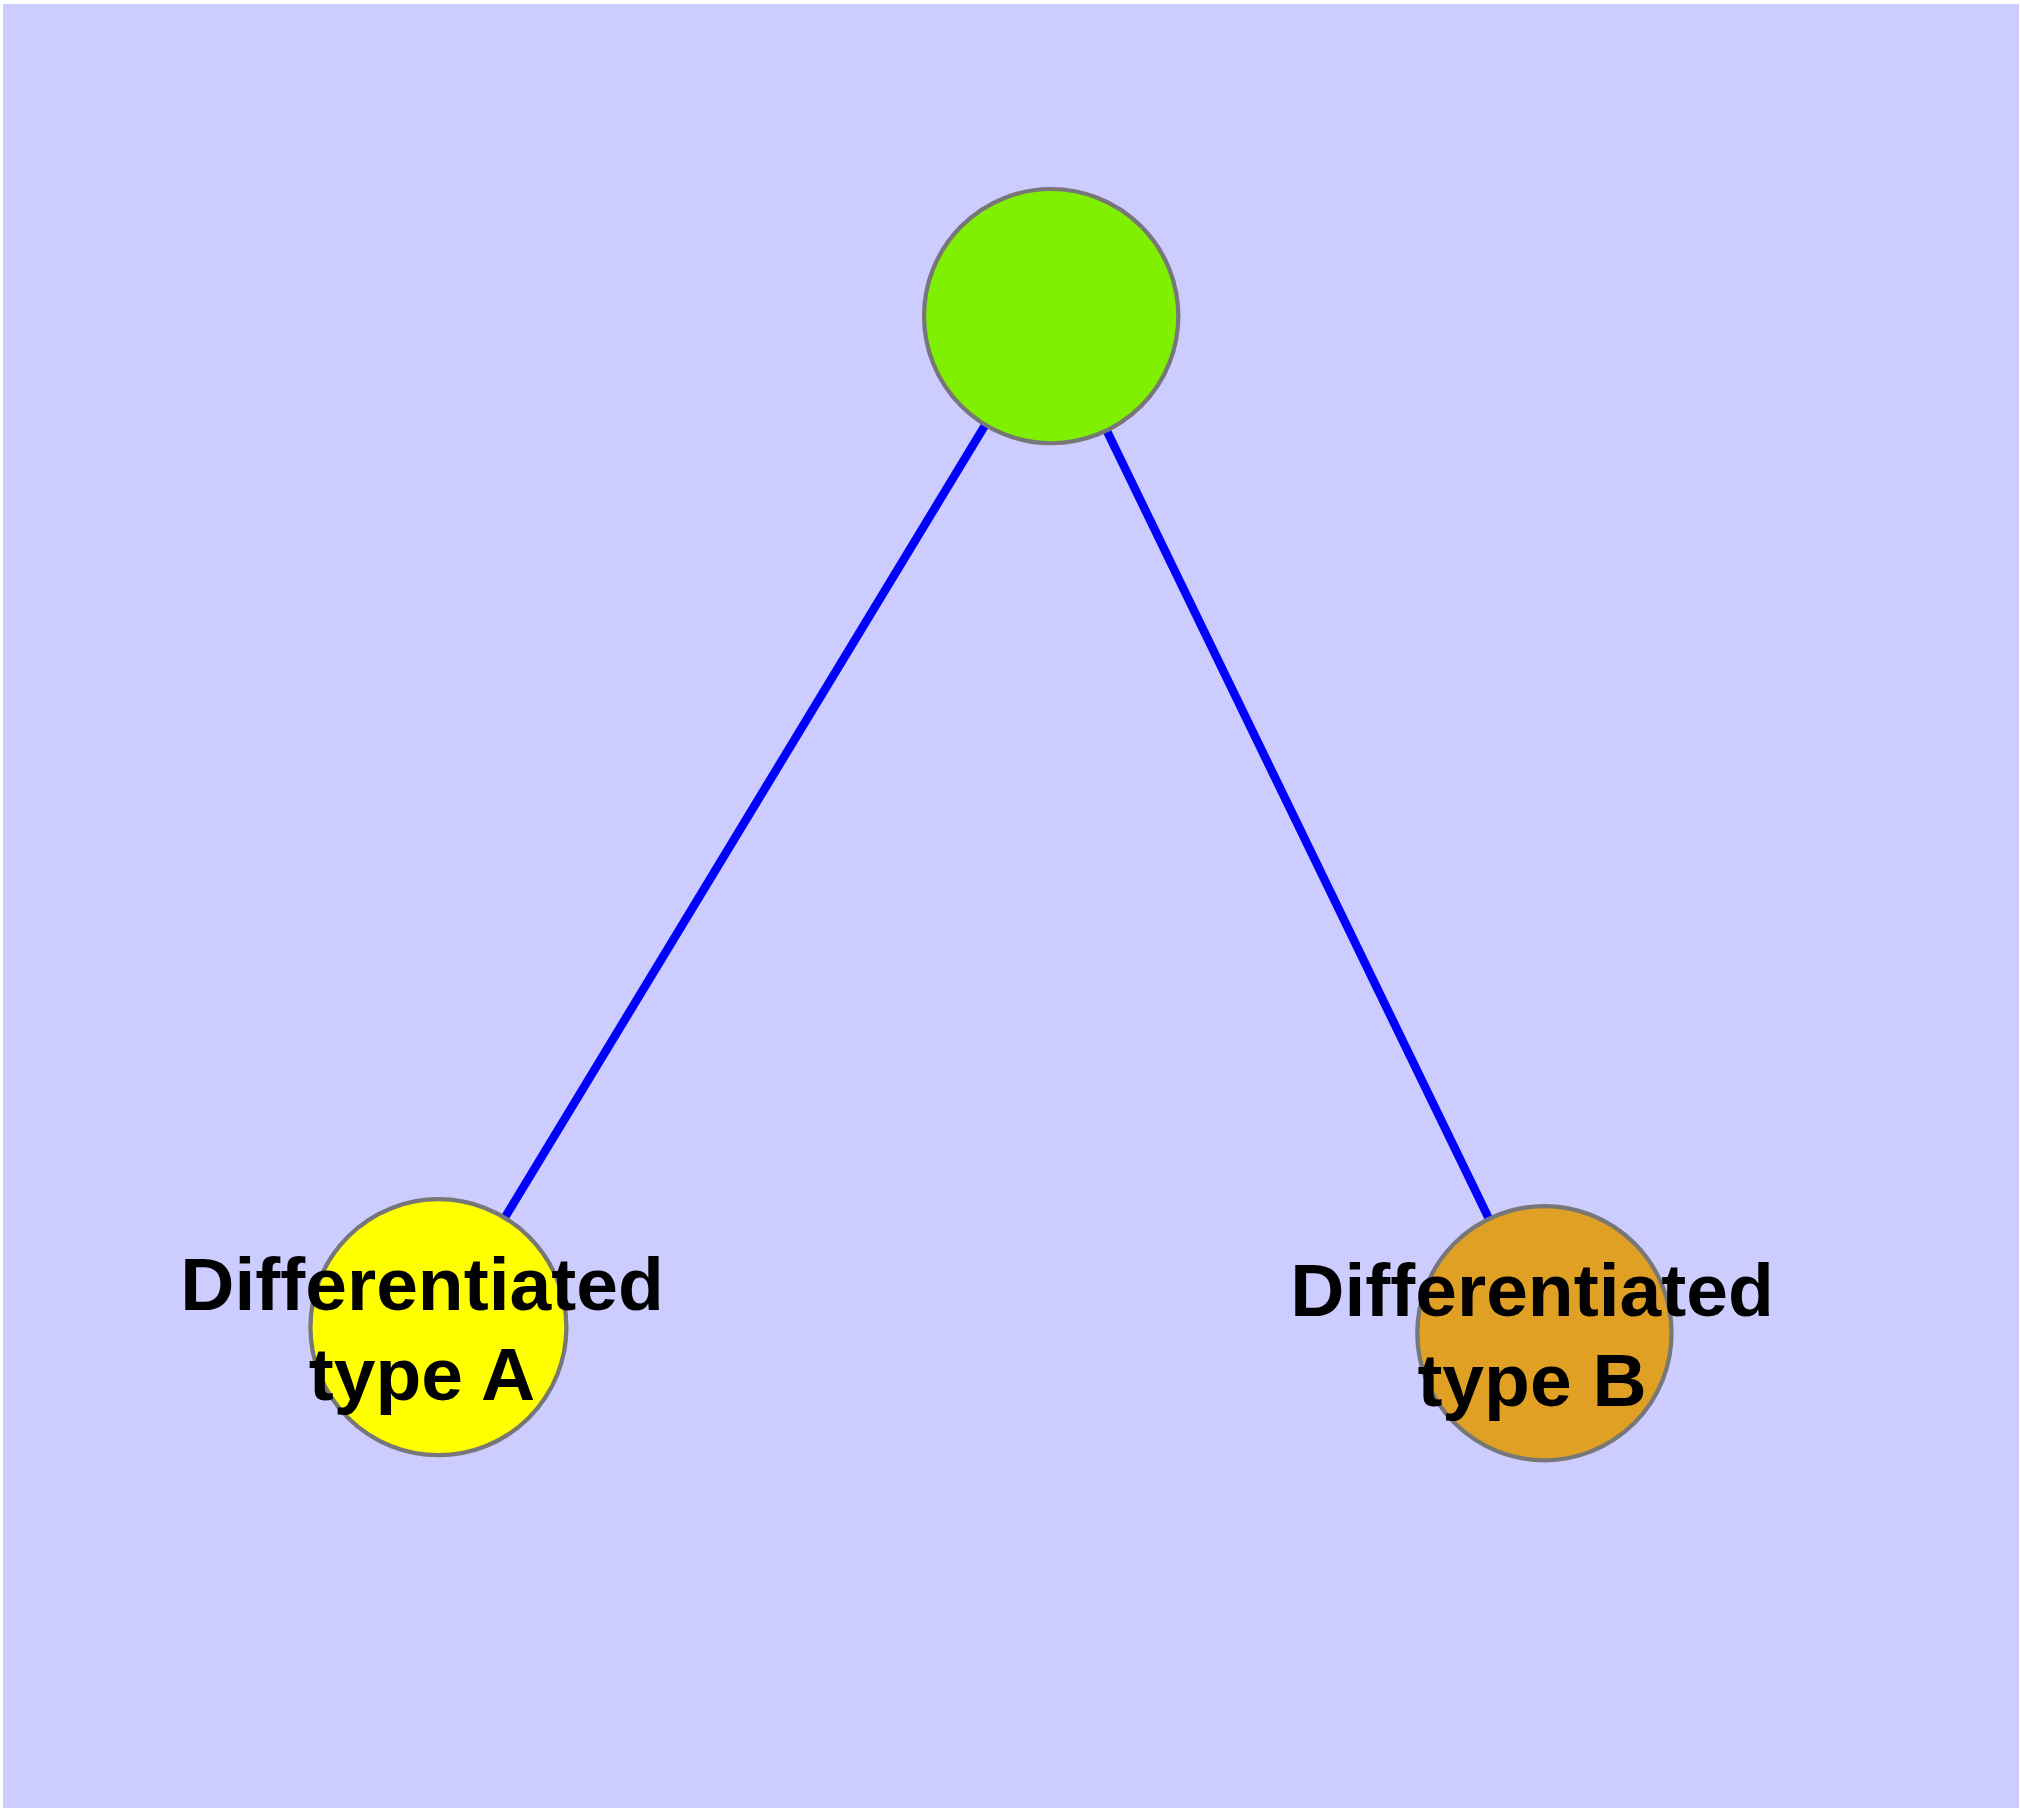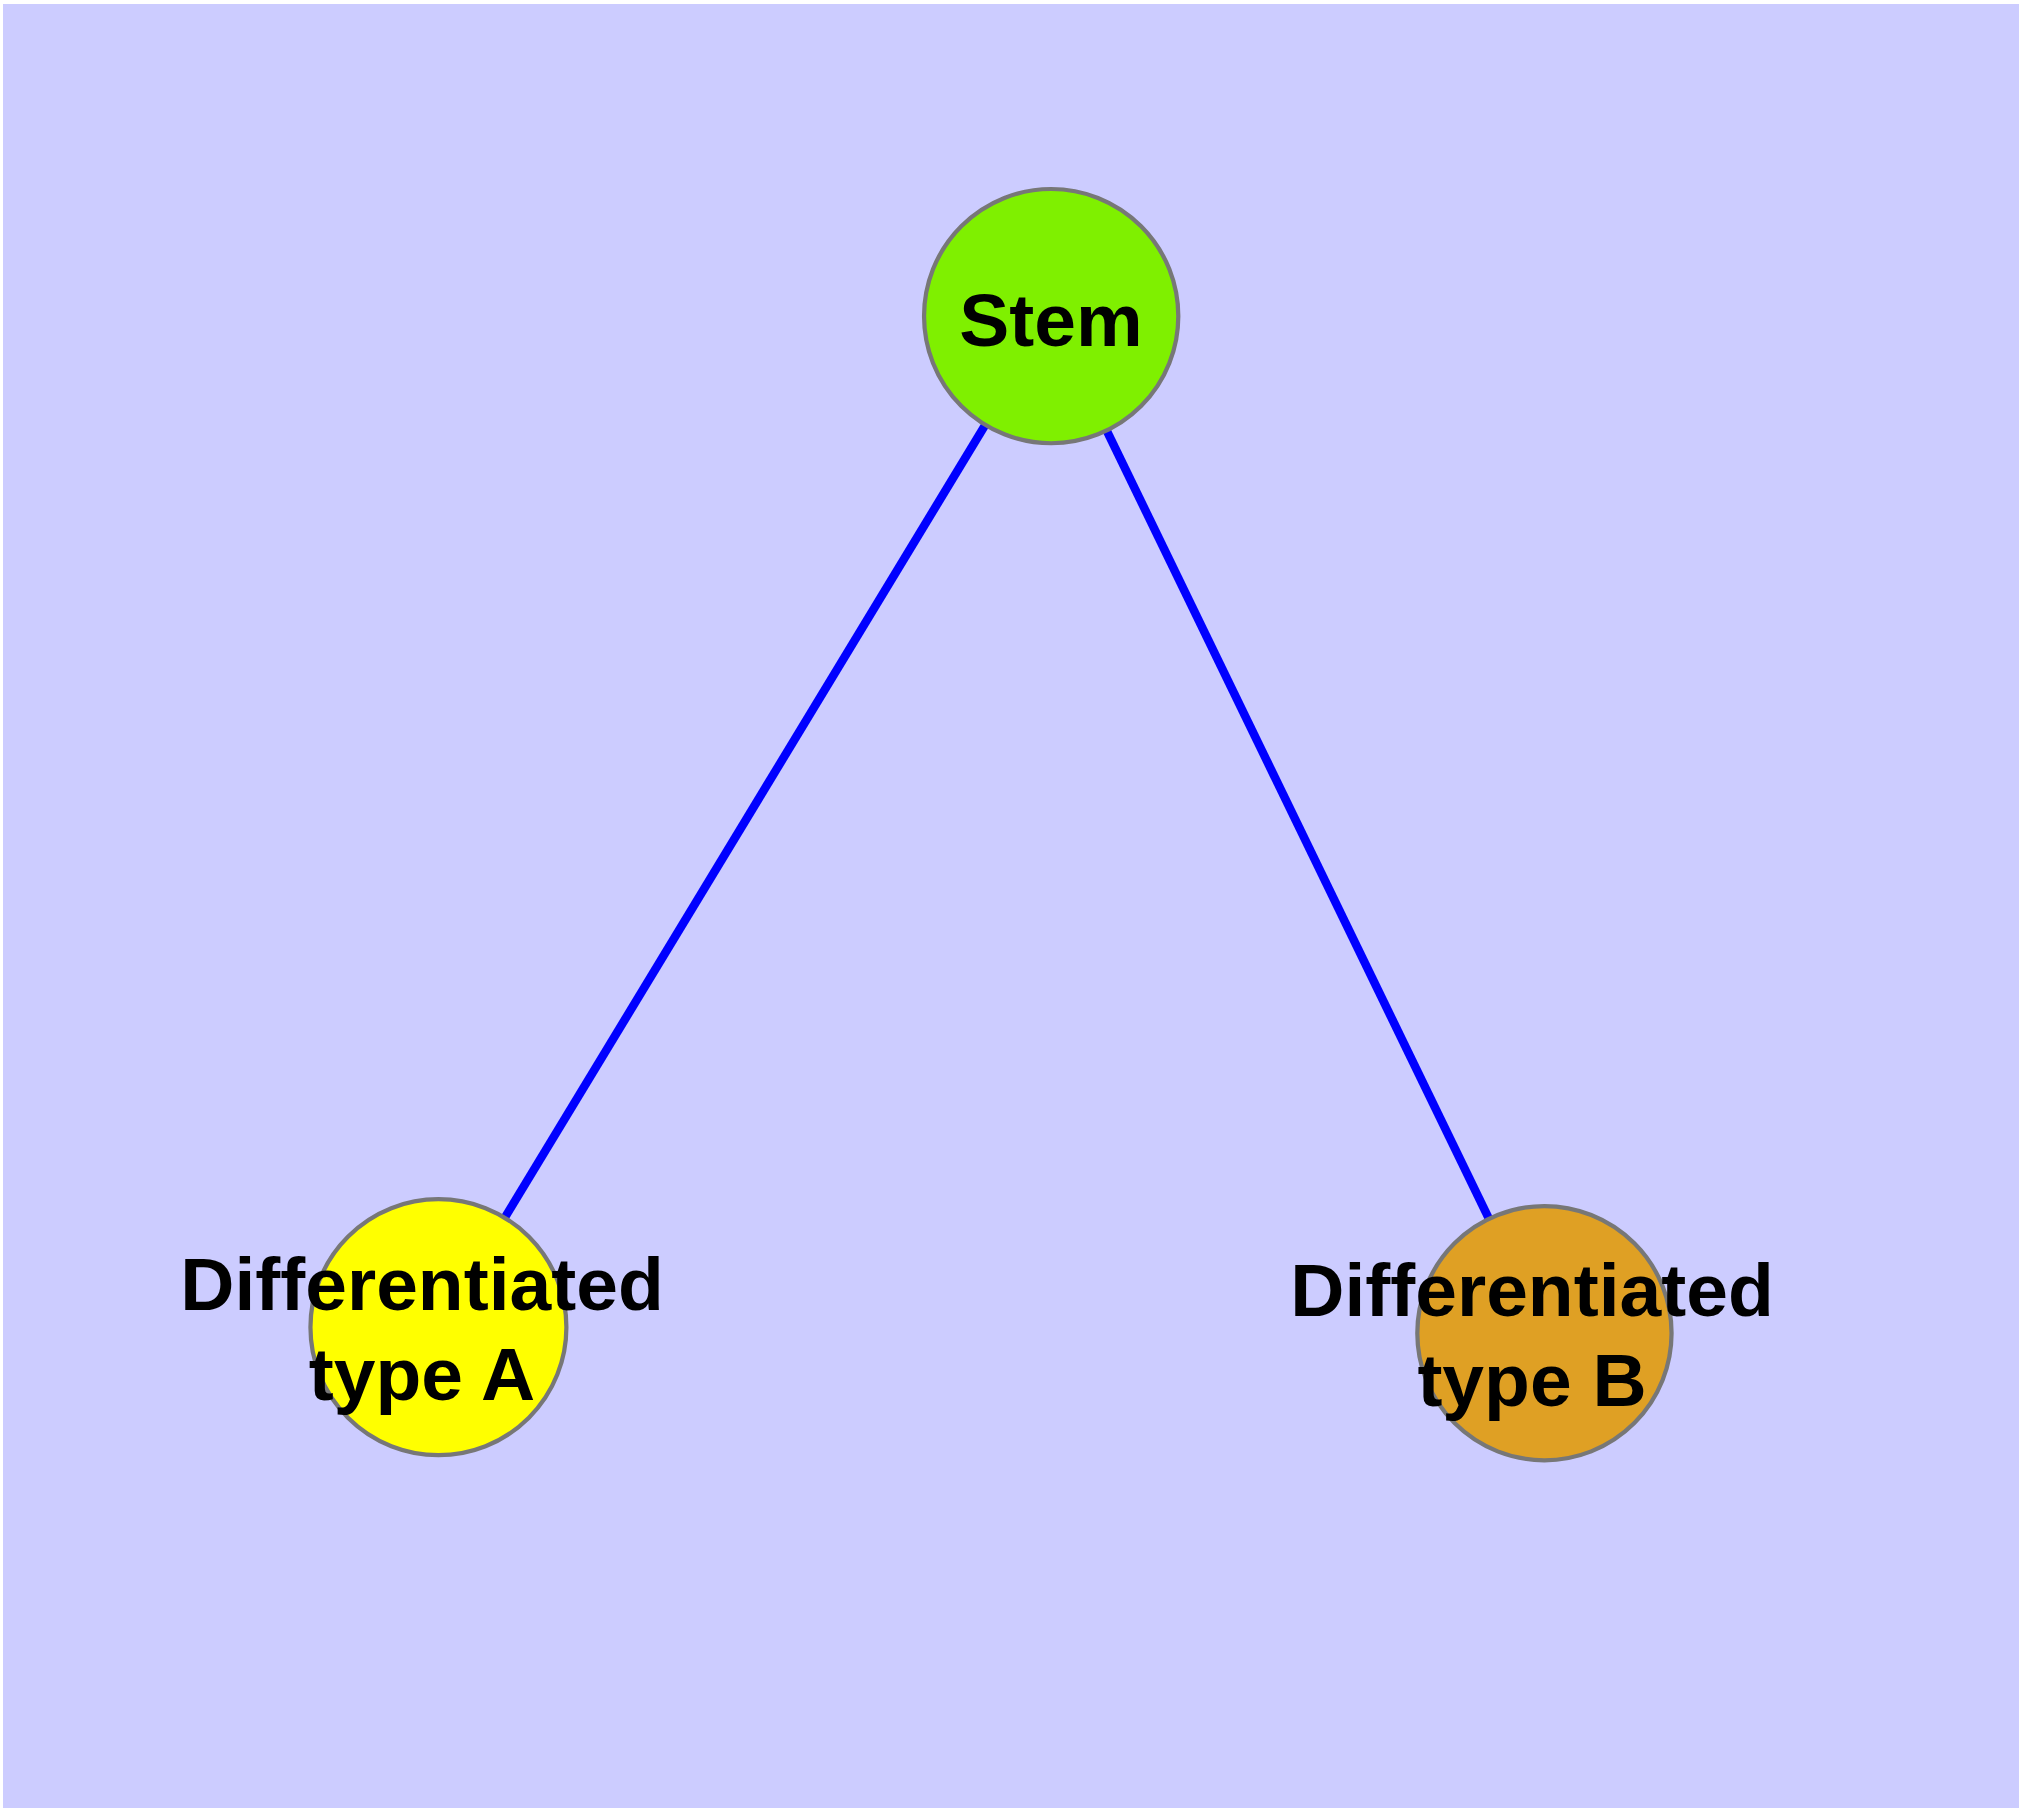--- a/index.html
+++ b/index.html
@@ -47,19 +47,18 @@
 
 <div id="canvas">
   <div id="plot-bg" style="background: rgb(204, 204, 255);"></div>
   <svg id="graph-svg" viewBox="0 0 2384 2138" xmlns="http://www.w3.org/2000/svg">
       <line x1="1240" y1="373" x2="517" y2="1566" stroke="#0000FF" stroke-width="10"></line>
       <line x1="1240" y1="373" x2="1822" y2="1573" stroke="#0000FF" stroke-width="10"></line>
       <circle cx="1240" cy="373" r="150" fill="#7FF000" stroke="#777777" stroke-width="5"></circle>
       <circle cx="517" cy="1566" r="151" fill="#FFFF00" stroke="#777777" stroke-width="5"></circle>
       <circle cx="1822" cy="1573" r="150" fill="#DFA024" stroke="#777777" stroke-width="5"></circle>
     </svg>
-  <div class="node-label" style="left: 1051px; top: 320px; color: rgb(0, 0, 0);">Stem</div>
   <div class="node-label" style="left: 422px; top: 1329px; color: rgb(0, 0, 0);">Differentiated
 type A</div>
   <div class="node-label" style="left: 1532px; top: 1335px; color: rgb(0, 0, 0);">Differentiated
 type B</div>
 </div>
 
 
 </body></html>

